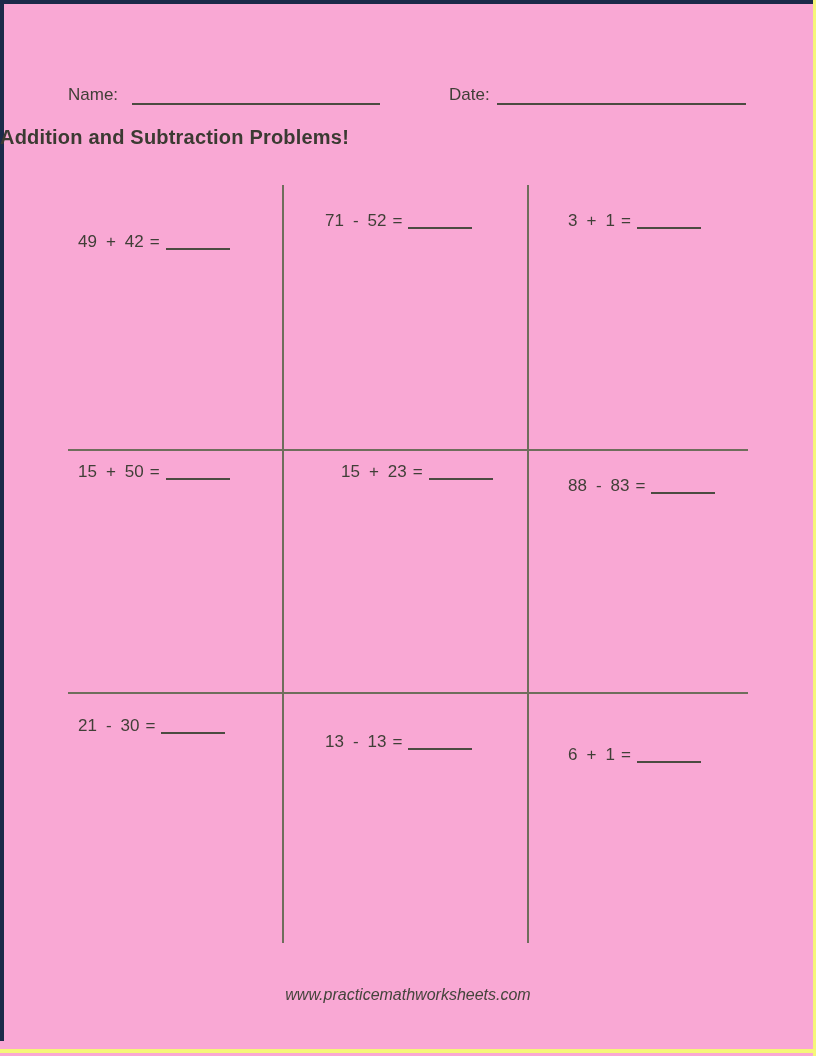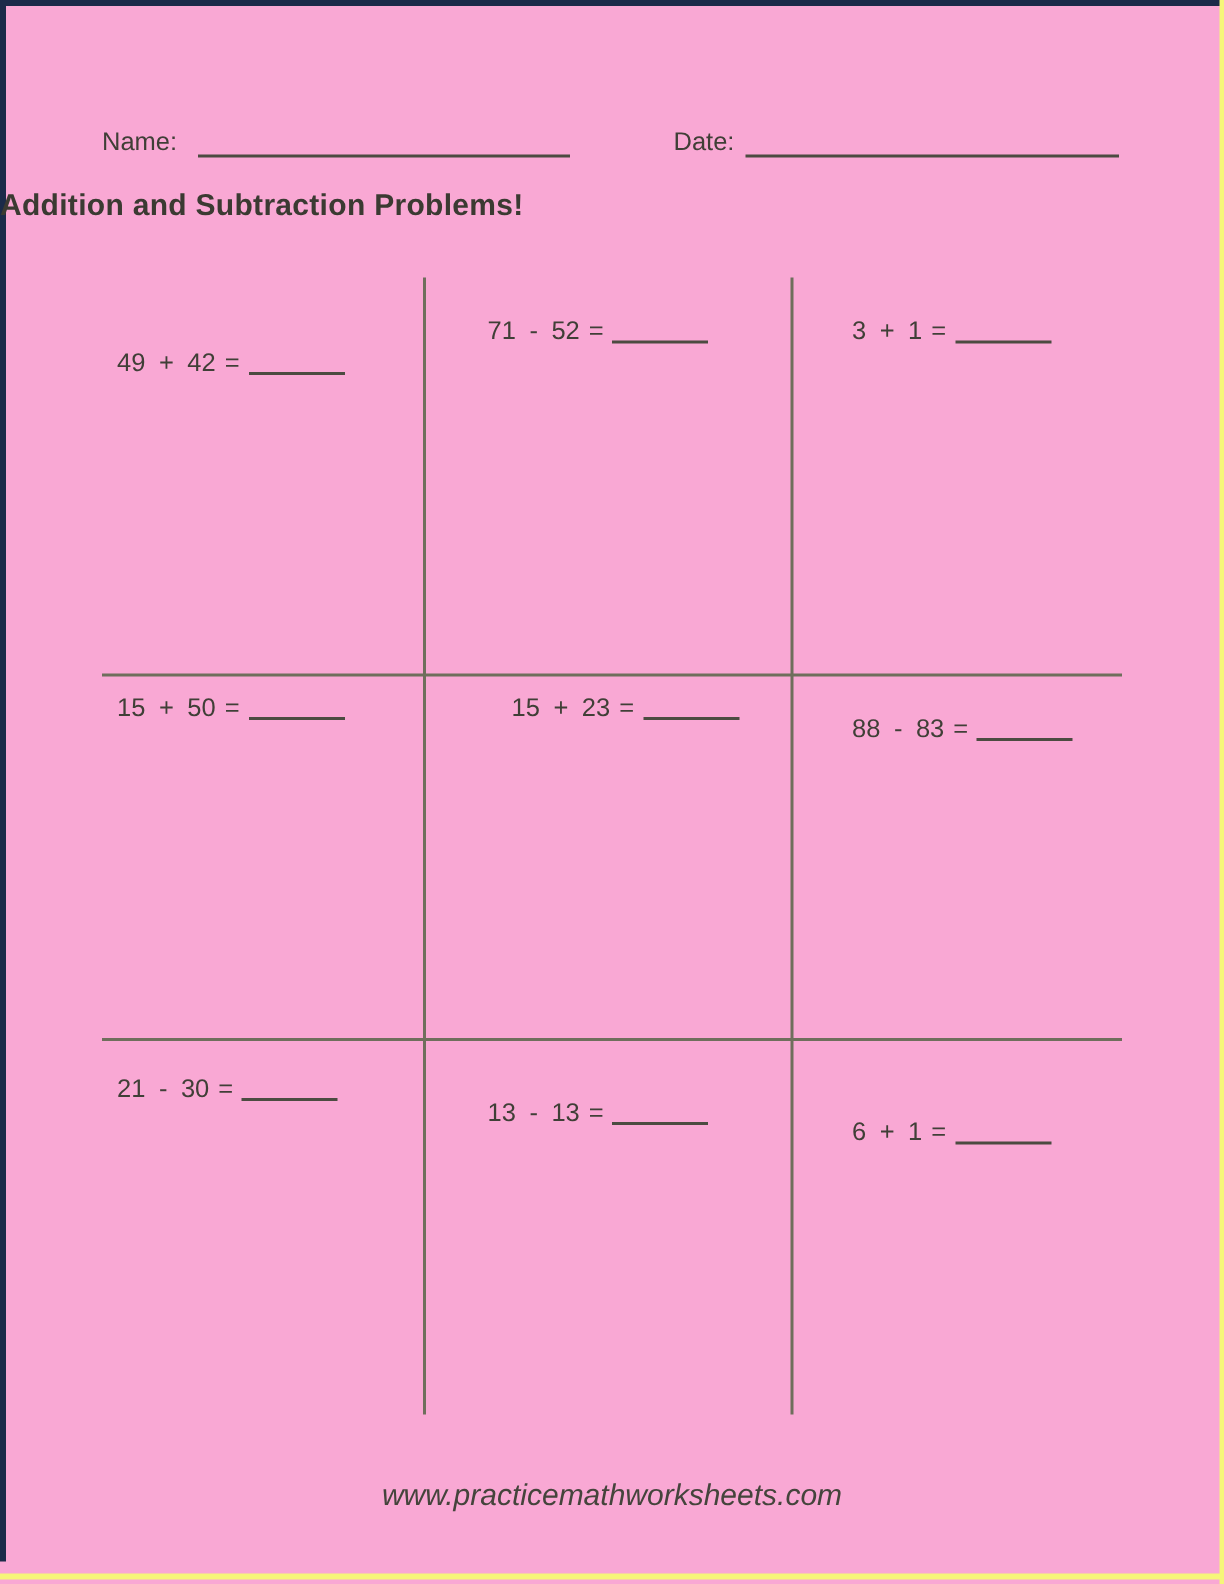--- a/index.html
+++ b/index.html
@@ -84,21 +84,21 @@
     margin-left: 6px;
     vertical-align: -3px;
   }
 
   
   .footer {
     position: absolute;
     left: 0; top: 986px;
     width: 100%;
     text-align: center;
-    font-size: 20px;
+    font-size: 16px;
     font-style: italic;
     color: #45443C;
   }
 </style>
 </head>
 <body>
 
 <div class="page">
 
   <div class="border-top"></div>

